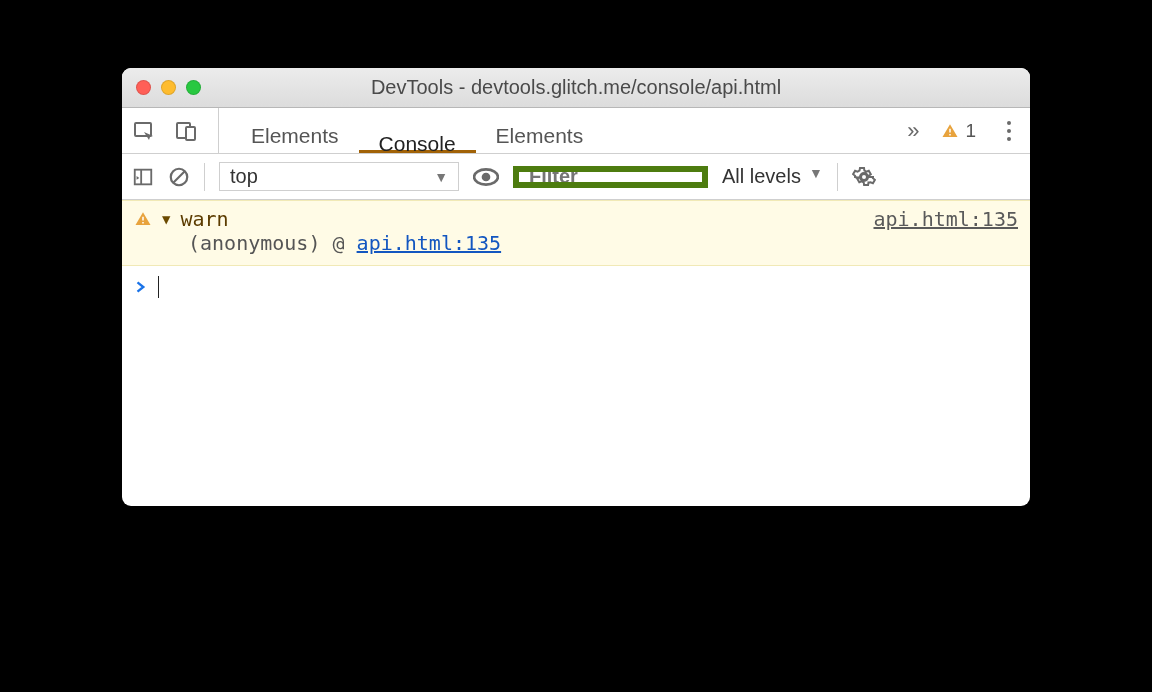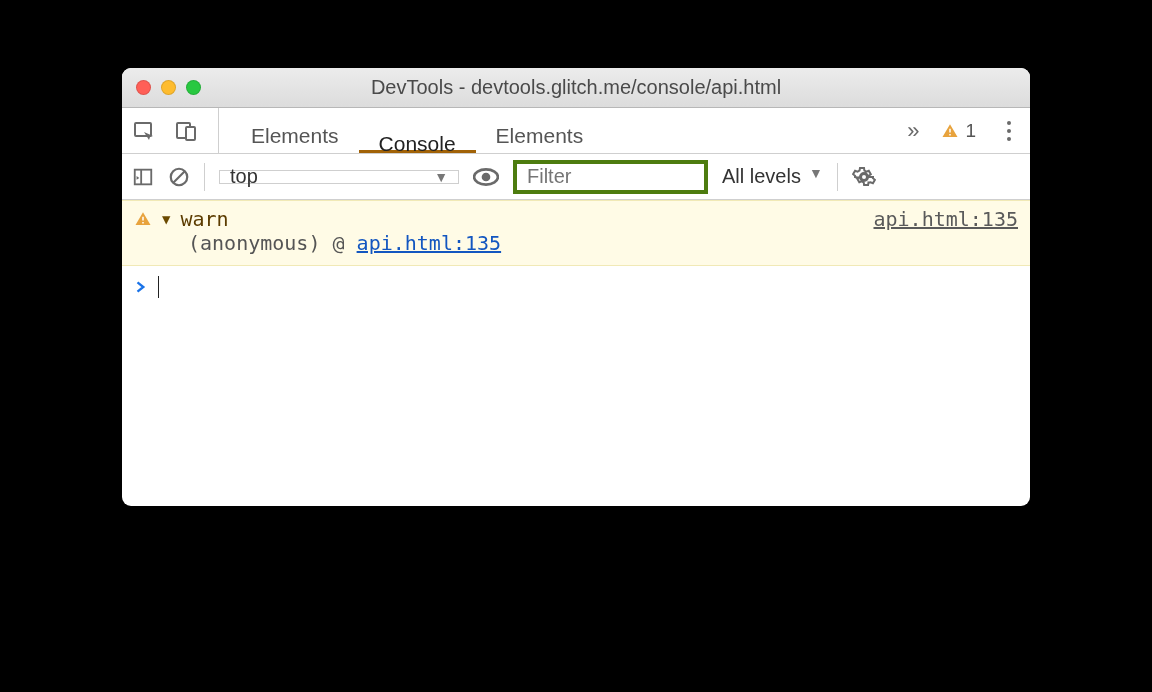--- a/index.html
+++ b/index.html
@@ -76,30 +76,30 @@
   .toolbar {
     height: 46px;
     border-bottom: 1px solid #cfcfcf;
     display: flex; align-items: center;
     padding: 0 10px; gap: 14px;
     color: #555; font-size: 20px;
   }
   .vsep { width:1px; height: 28px; background:#cfcfcf; }
   .ctx-select {
     flex: 0 0 240px;
-    height: 14px;
+    height: 29px;
     border: 1px solid #cfcfcf;
     display:flex; align-items:center; justify-content:space-between;
     padding: 0 10px; color:#333; font-size: 20px;
   }
   .ctx-select .chev { color:#777; font-size:14px;}
   .filter {
-    height: 34px; border:4px solid #4d7c0f;
+    height: 22px; border:6px solid #4d7c0f;
     padding: 0 10px; font-size: 20px; color:#999;
-    width: 195px; outline:none;
+    width: 195px; outline:none;font-weight:bold;
   }
   .levels { display:flex; gap:8px; color:#333;}
   .levels .chev{ color:#777; font-size:14px;}
   
   .console {
     flex: 1; overflow:auto;
     font-family: Menlo, Consolas, monospace;
     font-size: 20px;
   }
   .msg {

